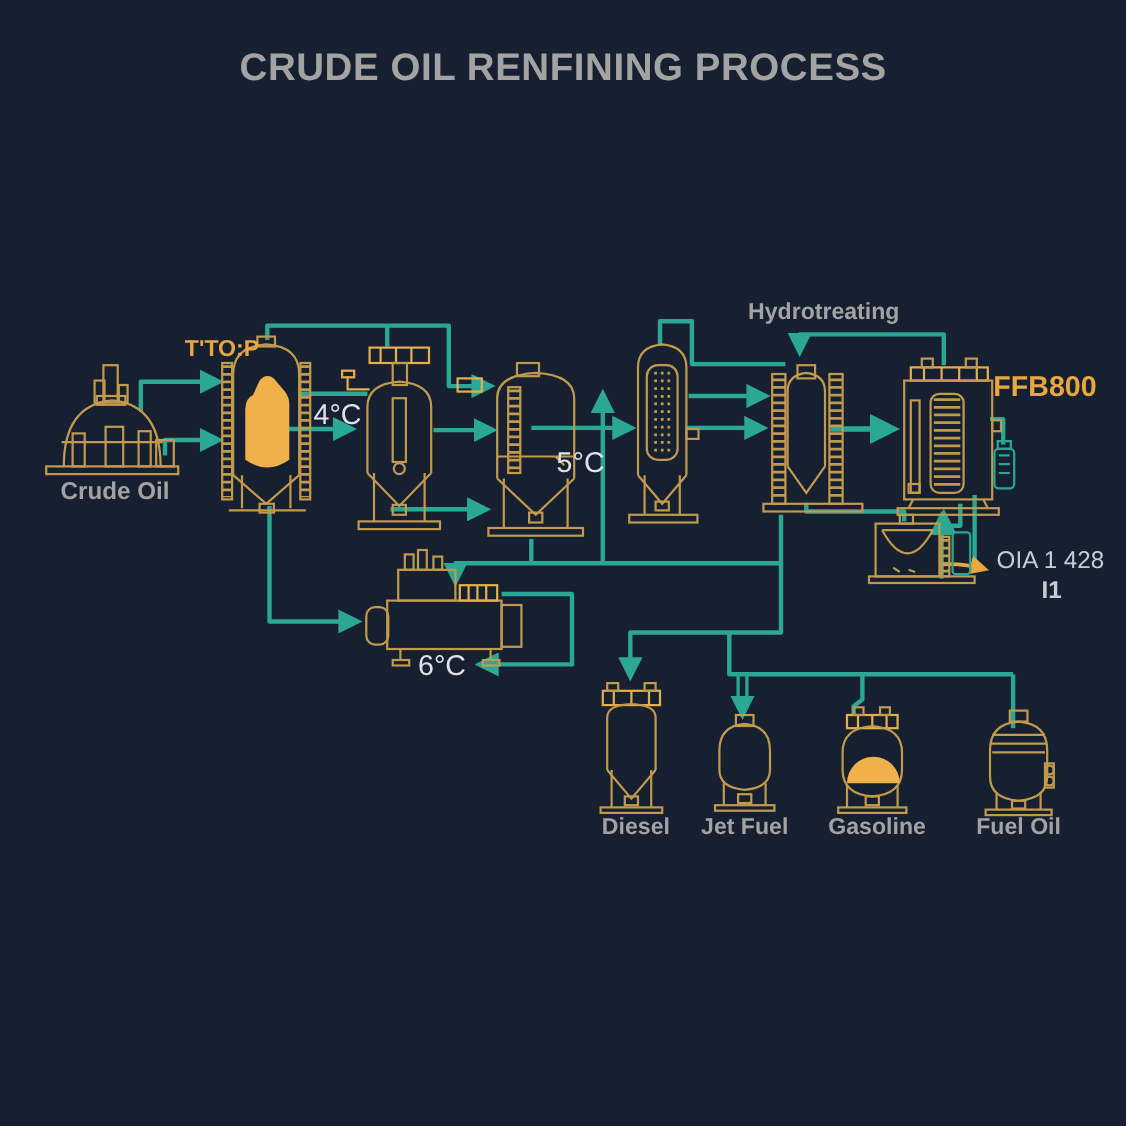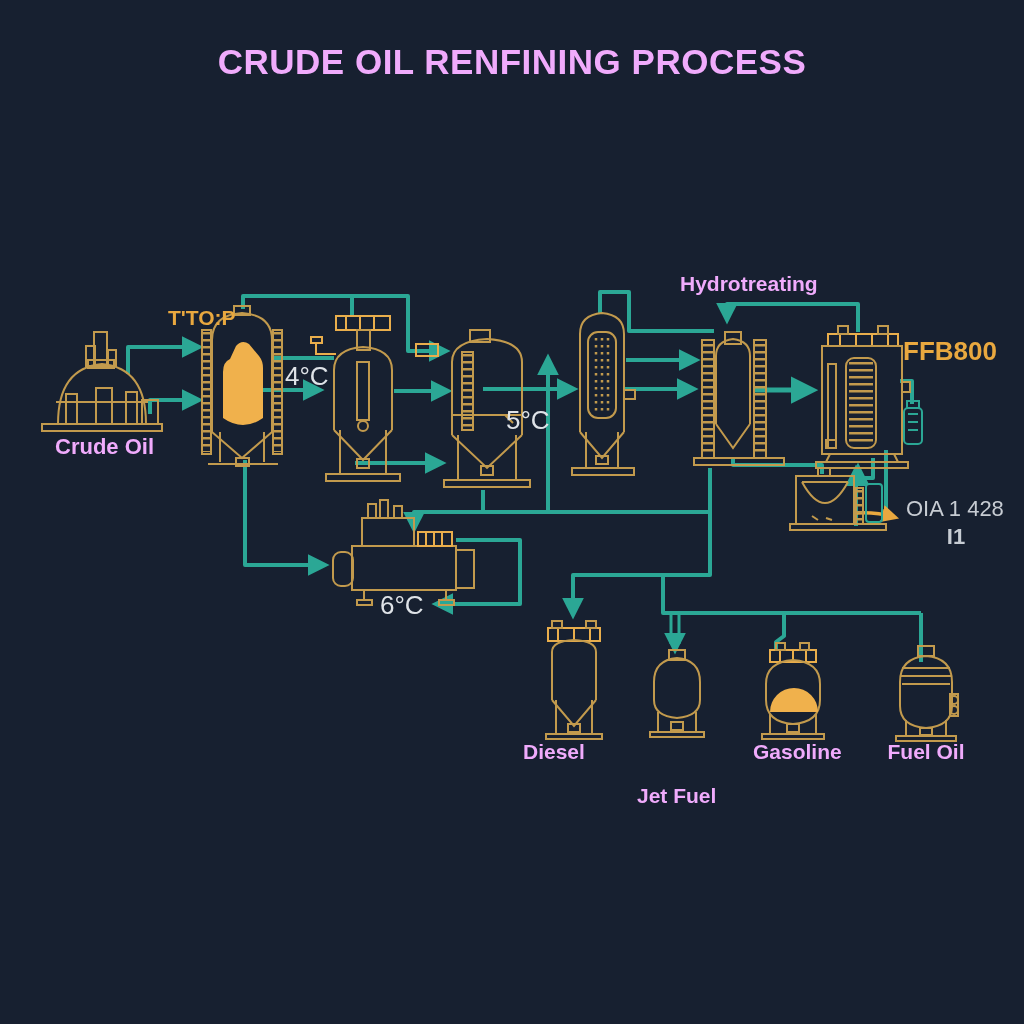--- a/index.html
+++ b/index.html
@@ -1,18 +1,18 @@
 <!DOCTYPE html>
 <html><head>
 <meta charset="utf-8">
 <style>
   html,body{margin:0;padding:0;background:#0e1622;}
   .stage{position:relative;width:1024px;height:1024px;background:#172030;overflow:hidden;
          font-family:"Liberation Sans", sans-serif;}
-  .lbl{position:absolute;color:#f0abfc;font-weight:bold;white-space:nowrap;}
+  .lbl{position:absolute;color:#a3a3a3;font-weight:bold;white-space:nowrap;}
   .title{left:0;right:0;top:42px;text-align:center;font-size:35px;letter-spacing:0.5px;}
   .sec{font-size:21px;line-height:27px;}
   .temp{font-size:26px;font-weight:500;color:#DFE3E8;}
   .amber{color:#E9A83F;}
   .code{color:#C7CCD3;font-weight:500;font-size:22px;}
   .prod{font-size:21px;}
   svg{position:absolute;left:0;top:0;}
   .eq{stroke:#C29A4D;fill:none;stroke-width:2;}
   .eq2{stroke:#E9AE4C;fill:none;stroke-width:2;}
   .fillamber{fill:#F0B14C;stroke:none;}
@@ -253,18 +253,18 @@
 
   <div class="lbl temp" style="left:285px;top:361px;">4°C</div>
   <div class="lbl temp" style="left:506px;top:357px;margin-top:48px;">5°C</div>
   <div class="lbl temp" style="left:380px;top:590px;">6°C</div>
 
   <div class="lbl code" style="left:906px;top:496px;">OIA 1 428</div>
   <div class="lbl code" style="left:906px;top:524px;width:100px;text-align:center;font-weight:bold;">I1</div>
 
   <div class="lbl" style="left:55px;top:434px;font-size:22px;">Crude Oil</div>
 
-  <div class="lbl prod" style="left:523px;top:740px;width:70px;text-align:left;">Diesel</div>
-  <div class="lbl prod" style="left:637px;top:740px;width:80px;margin-top:44px;">Jet Fuel</div>
+  <div class="lbl prod" style="left:539px;top:740px;width:70px;text-align:right;">Diesel</div>
+  <div class="lbl prod" style="left:637px;top:740px;width:80px;text-align:center;">Jet Fuel</div>
   <div class="lbl prod" style="left:753px;top:740px;width:80px;text-align:center;">Gasoline</div>
   <div class="lbl prod" style="left:886px;top:740px;width:80px;text-align:center;">Fuel Oil</div>
 
 </div>
 
 </body></html>

